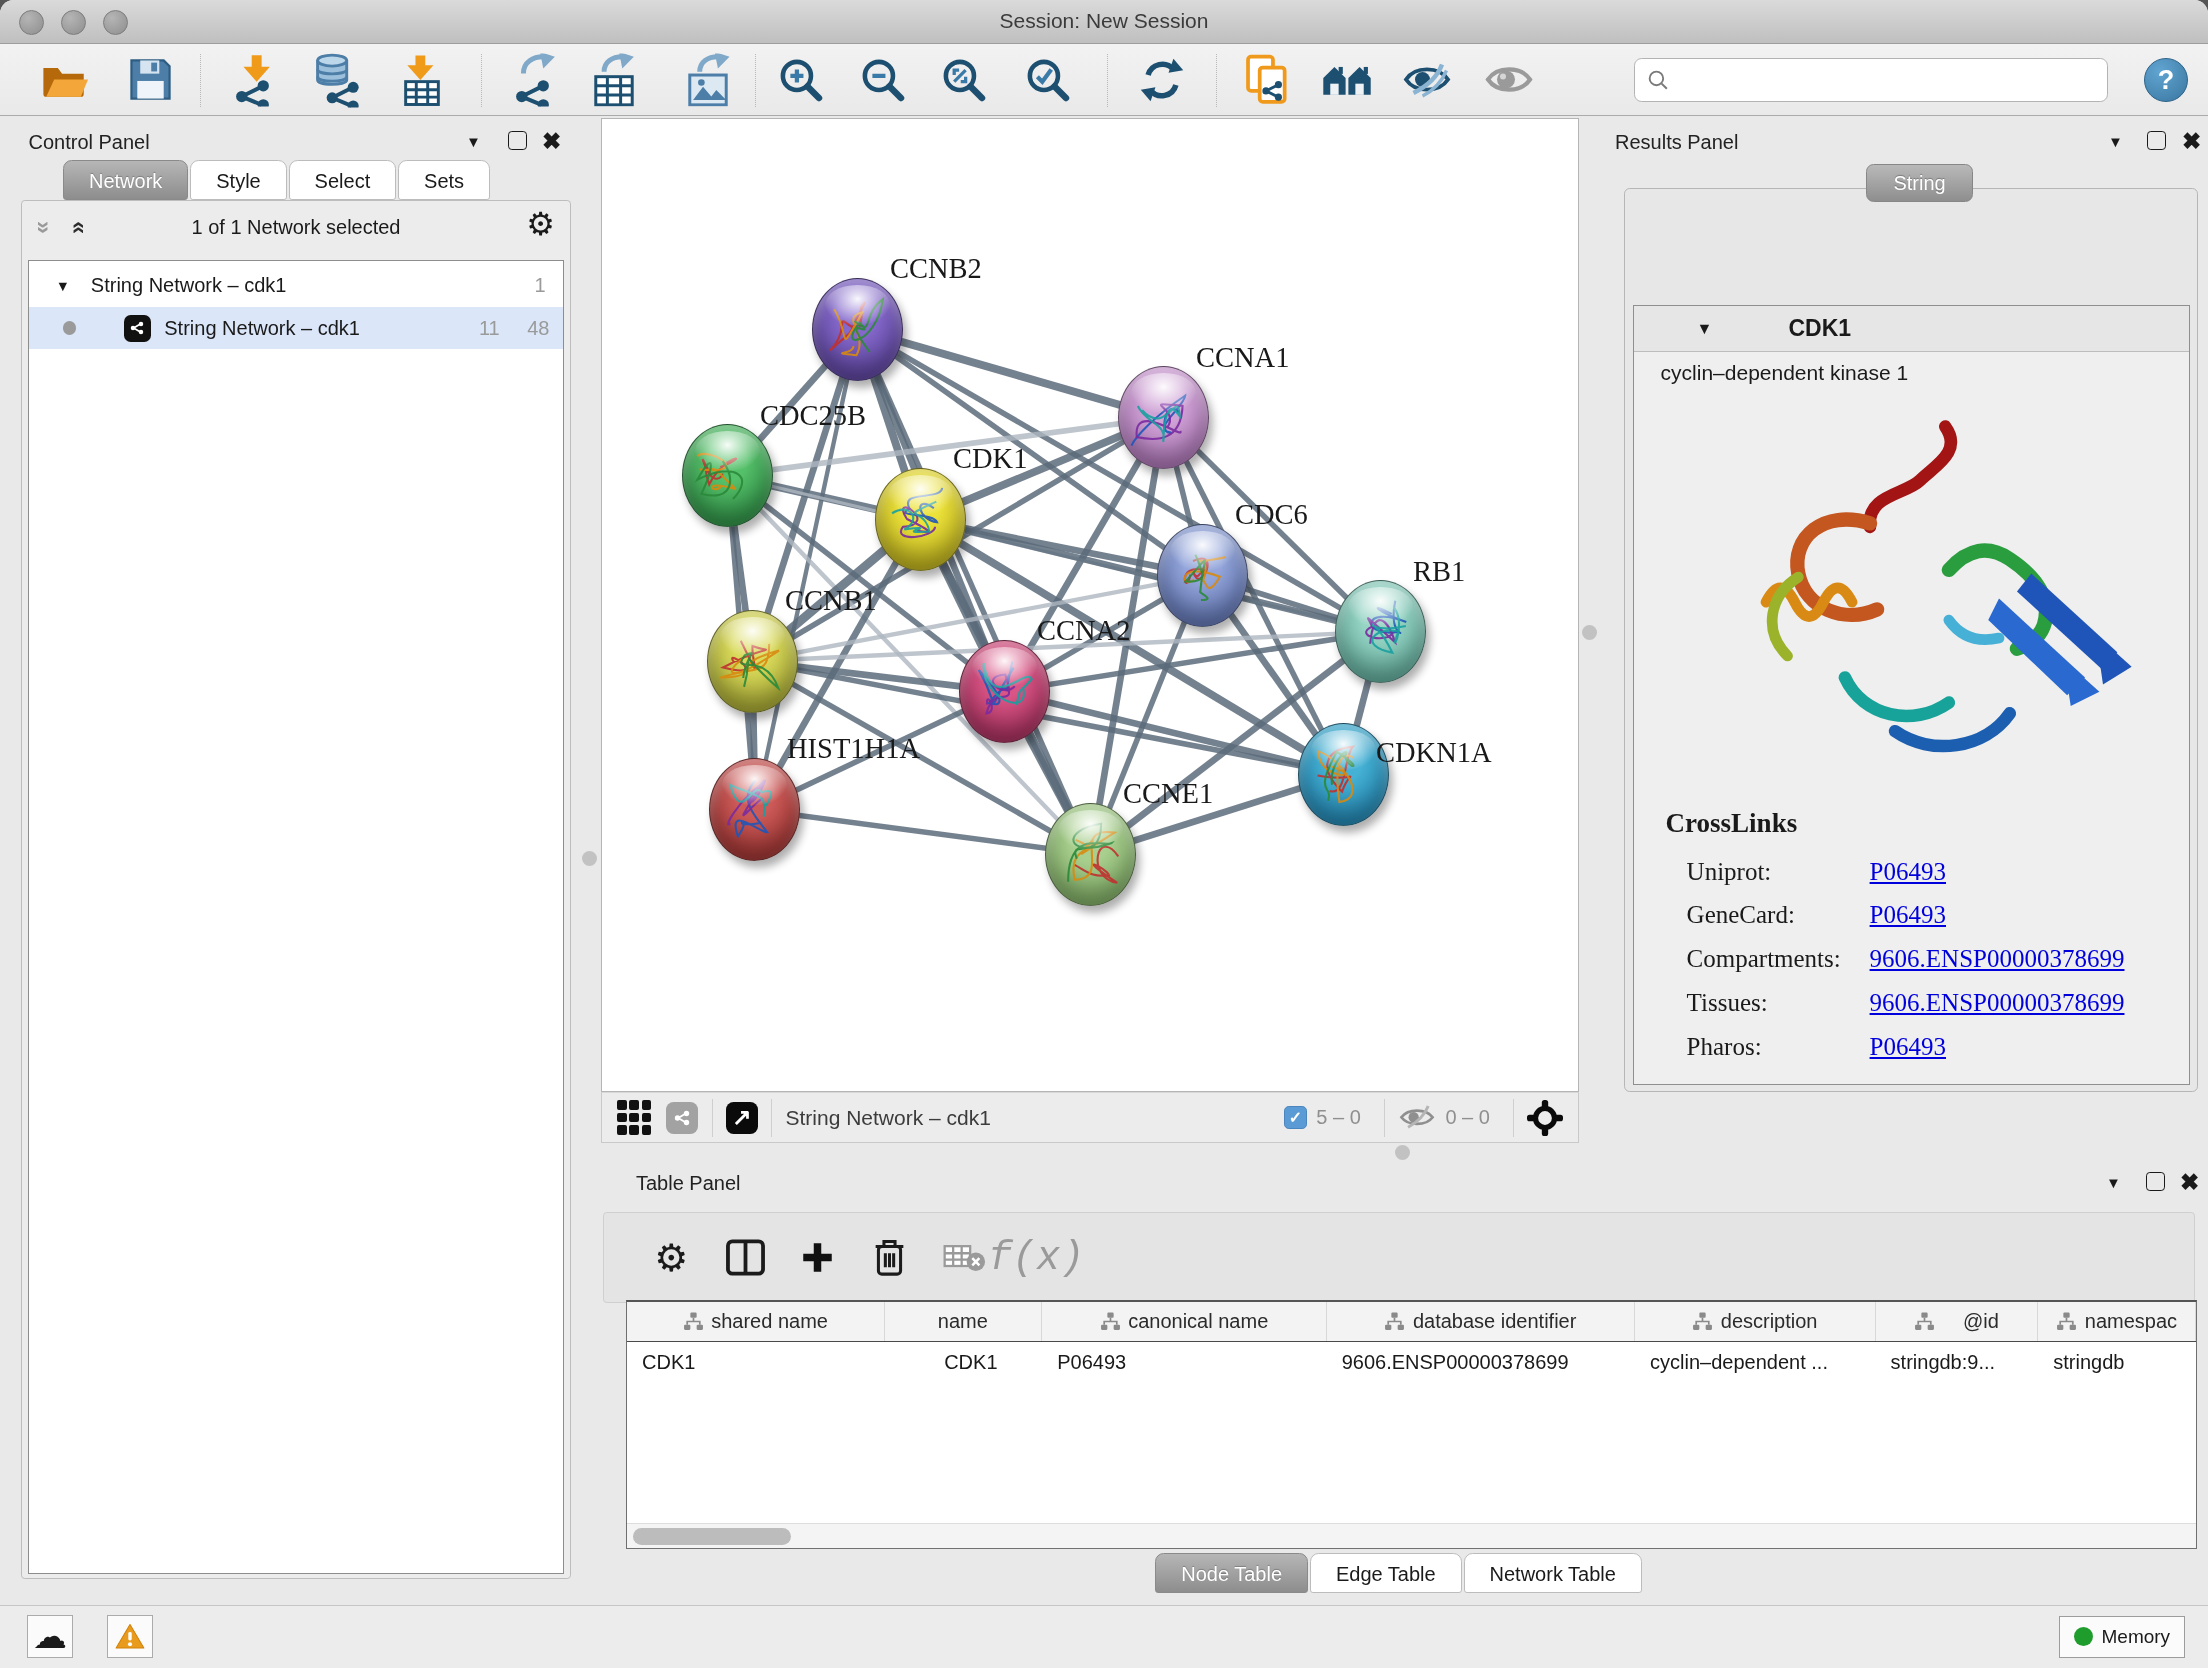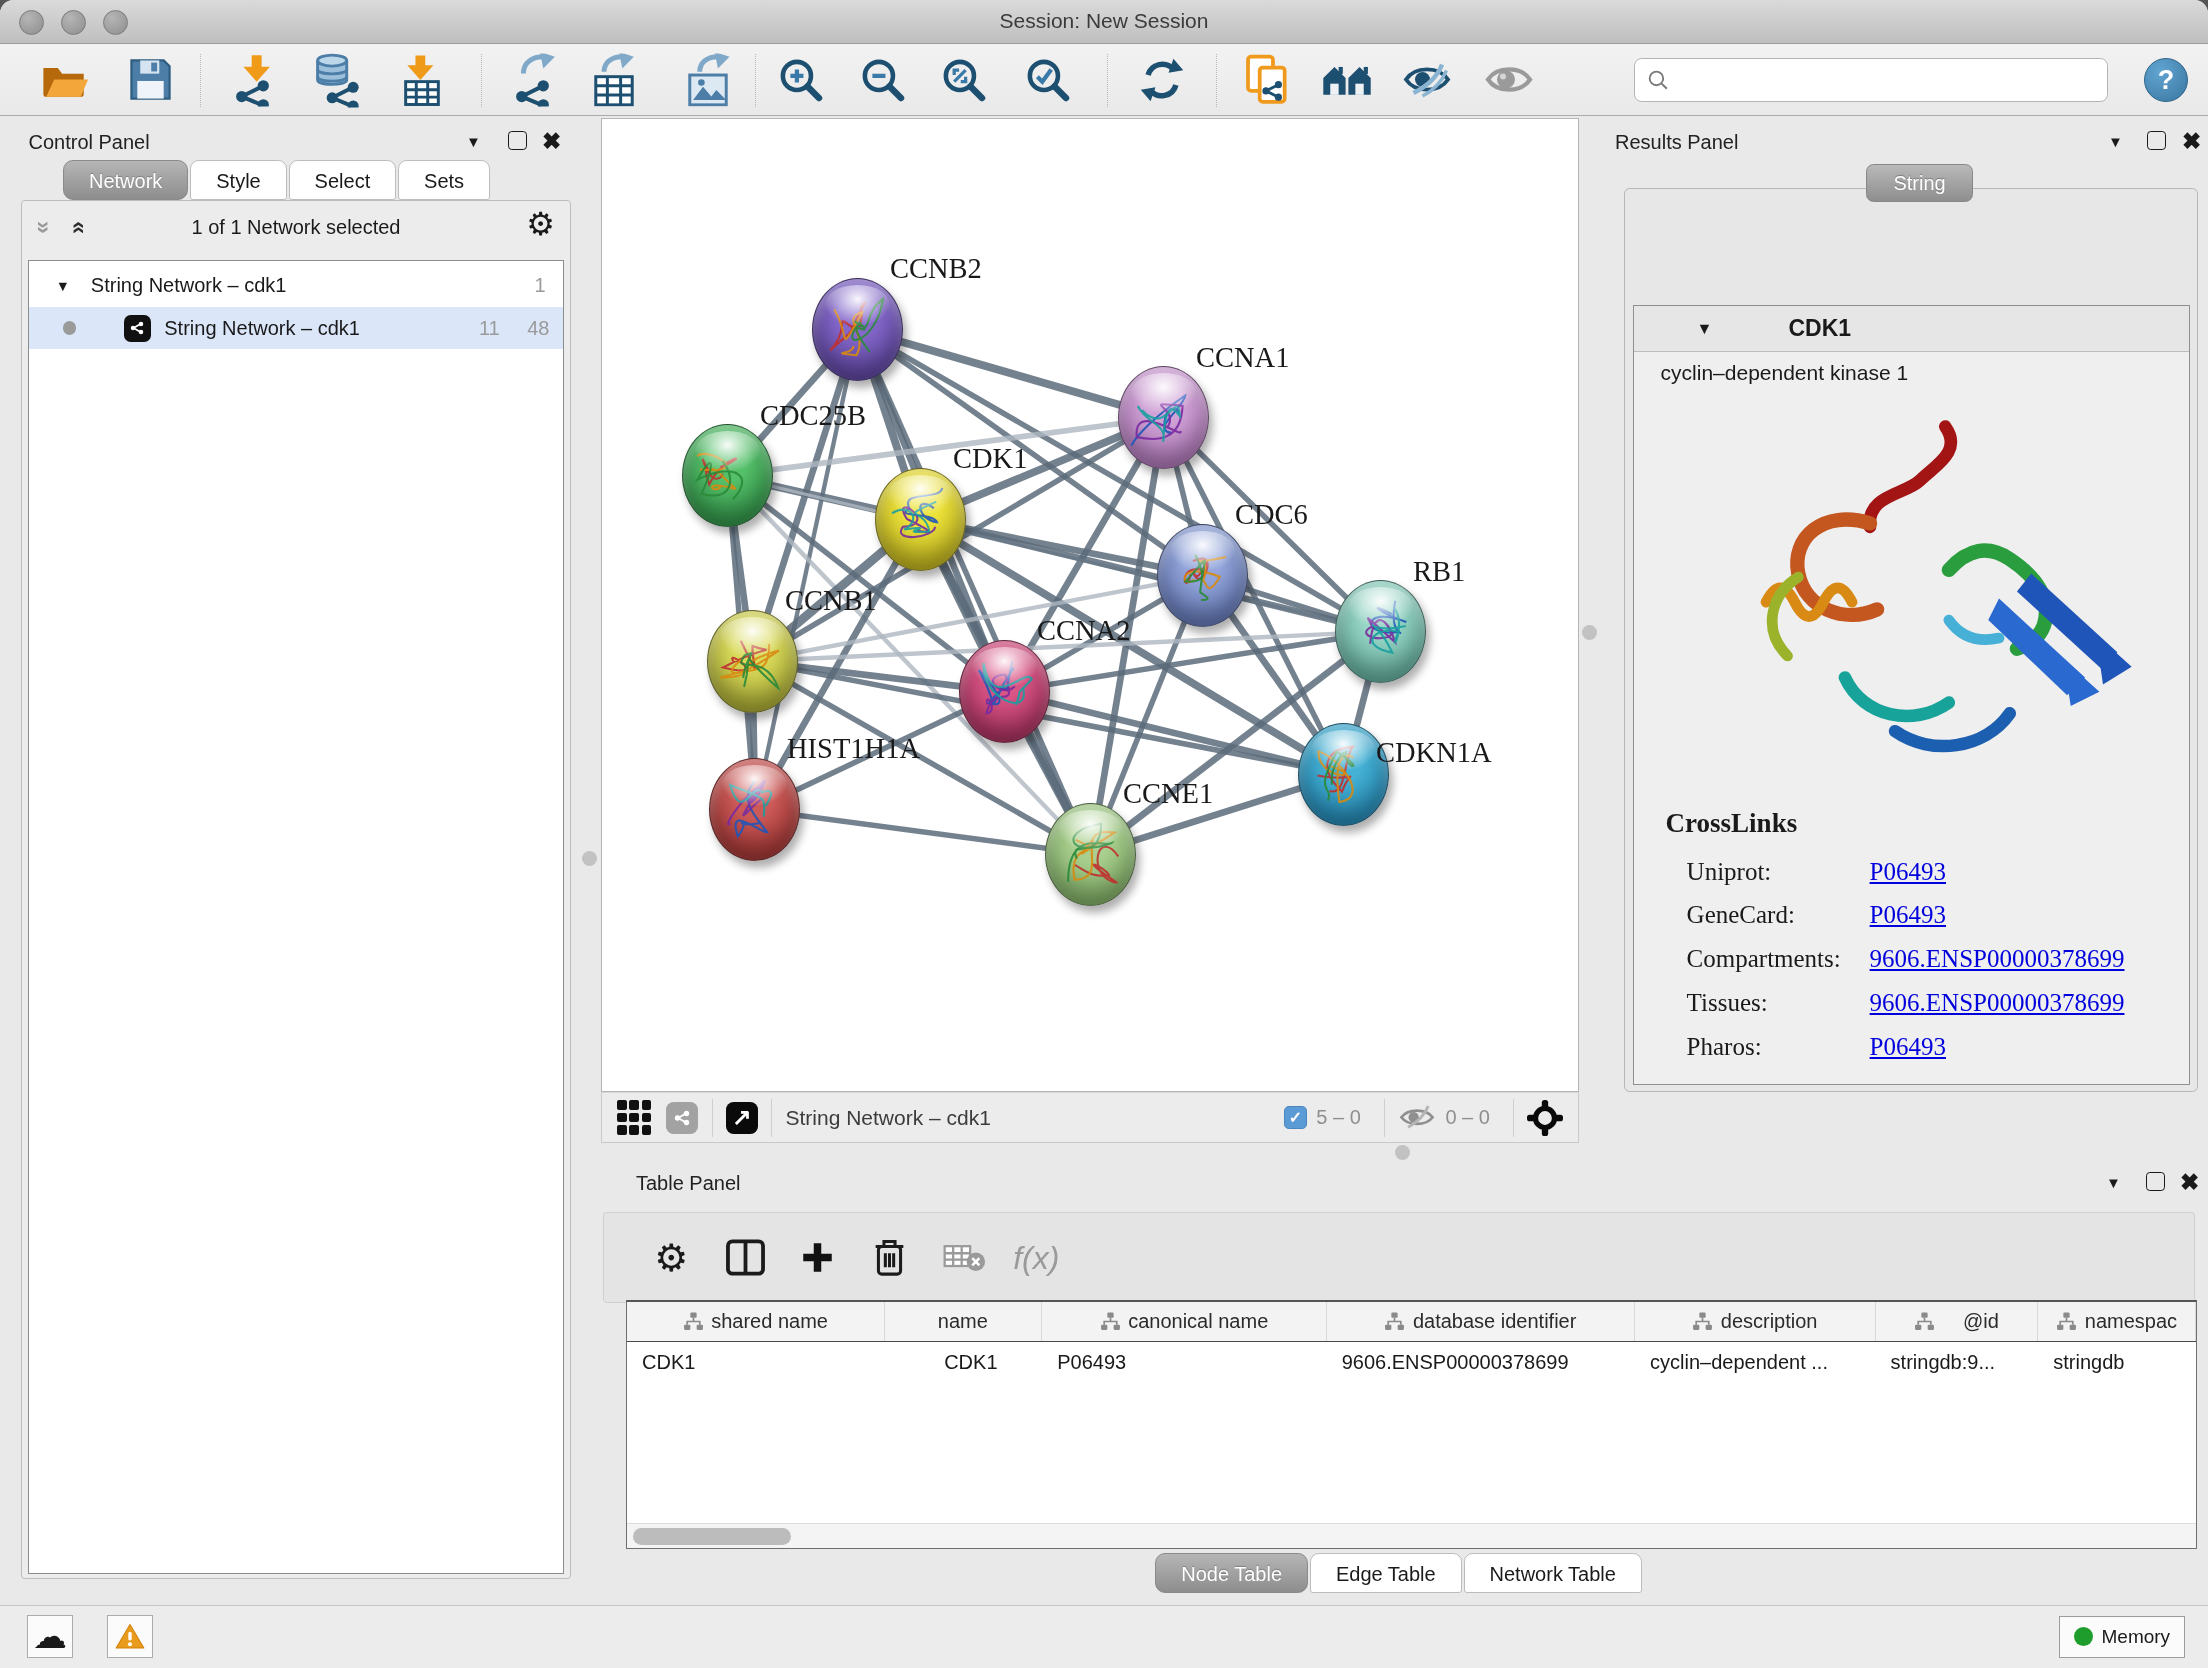--- a/index.html
+++ b/index.html
@@ -30,21 +30,21 @@
     background:radial-gradient(circle at 35% 30%,#62a5d2,#38769f);border:1px solid #2c638a;
     color:#fff;font-size:27px;font-weight:bold;display:flex;align-items:center;justify-content:center;}
   
   .ptitle{font-size:20px;color:#222;}
   .boxsq{display:inline-block;width:19px;height:19px;border:1.9px solid #1a1a1a;border-radius:3.8px;}
   .caret{font-size:15px;color:#1a1a1a;}
   
   .tab{display:inline-block;height:40px;line-height:40px;padding:0 25px;background:#fff;
     border:1px solid #bcbcbc;border-radius:8.6px 8.6px 2.9px 2.9px;font-size:20px;margin-right:1.9px;}
   .tab.on{background:linear-gradient(#b6b6b6,#8d8d8d);color:#fff;border-color:#8a8a8a;
-    text-shadow:0 -1px 1px rgba(0,0,0,.25);border-radius:10px;}
+    text-shadow:0 -1px 1px rgba(0,0,0,.25);}
   
   .cpanel{position:absolute;left:0;top:116px;width:590px;height:1489px;background:#e9e9e9;}
   .cbody{position:absolute;left:21px;top:84px;width:550px;height:1379px;background:#ececec;
     border:1px solid #bdbdbd;border-radius:3.8px;}
   .treebox{position:absolute;left:5.7px;top:59px;width:536px;height:1314px;background:#fff;
     border:1.9px solid #8d8d8d;}
   .trow{position:absolute;left:0;width:100%;height:42px;display:flex;align-items:center;font-size:20px;}
   .trow .cnt{position:absolute;color:#9a9a9a;}
   .selrow{background:#dbe6f9;}
   .sharebadge{width:27px;height:27px;border-radius:6.7px;background:#111;display:flex;
@@ -627,21 +627,21 @@
             <rect x="1" y="4" width="18" height="14"></rect>
             <line x1="1" y1="9" x2="19" y2="9"></line>
               <line x1="1" y1="13.5" x2="19" y2="13.5"></line>
             <line x1="7" y1="4" x2="7" y2="18"></line>
               <line x1="13" y1="4" x2="13" y2="18"></line>
             </g>
           <circle cx="23" cy="15" r="6.5" fill="#9a9a9a"></circle>
           <path d="M20.5 12.5 l5 5 M25.5 12.5 l-5 5" stroke="#fff" stroke-width="1.8"></path>
           </svg>
         </span>
-      <span class="tico" style="left:432px;font-style:italic;font-size:32px;color:#9a9a9a;font-family:Liberation Sans, sans-serif">f(x)</span>
+      <span class="tico" style="left:432px;font-style:italic;font-size:40px;color:#9a9a9a;font-family:Liberation Mono, monospace">f(x)</span>
     </div>
 
     <div class="table">
       <div class="thead" id="thead">
           <div class="th" style="width: 258px;">
             <svg width="21" height="21" viewBox="0 0 20 20">
               <rect x="7" y="1.5" width="6" height="5" rx="1" fill="#8a8a8a"></rect>
               <path d="M10 6.5 v3 M4 13 v-3 h12 v3" stroke="#8a8a8a" stroke-width="1.6" fill="none"></path>
               <rect x="1" y="13" width="6" height="5" rx="1" fill="#8a8a8a"></rect>
               <rect x="13" y="13" width="6" height="5" rx="1" fill="#8a8a8a"></rect>

